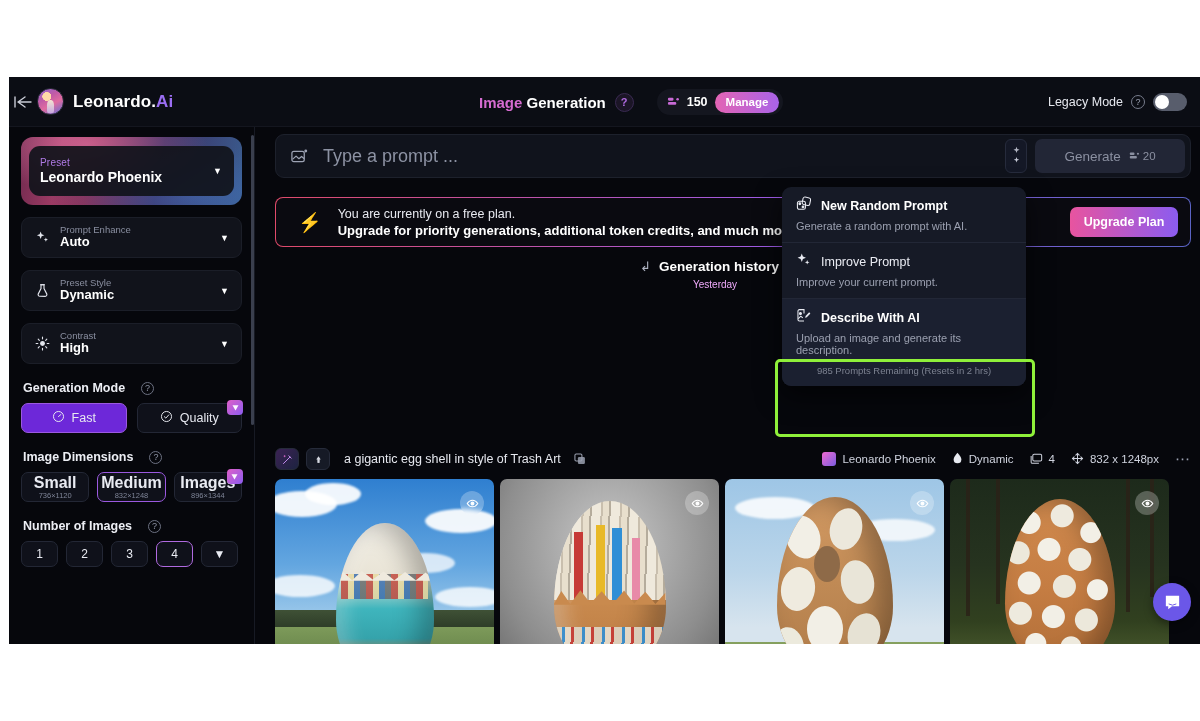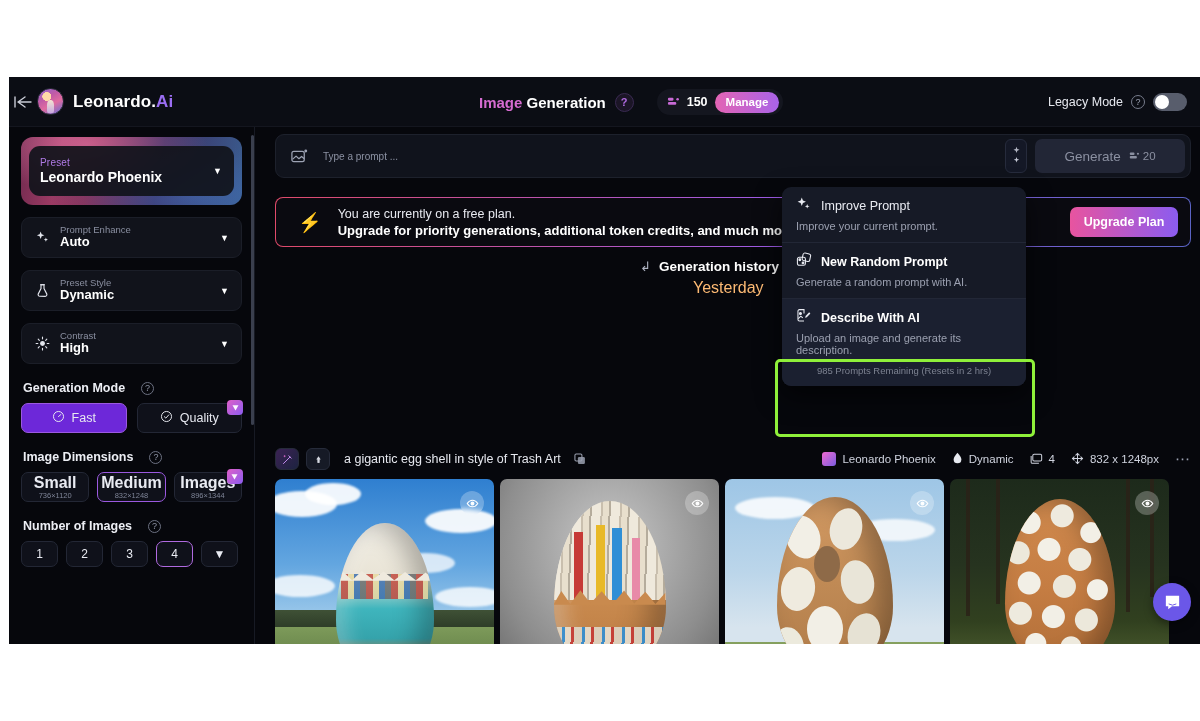--- a/index.html
+++ b/index.html
@@ -183,21 +183,21 @@
   .main { position: absolute; left: 246px; top: 50px; width: 954px; height: 517px; }
 
   .prompt-bar {
     position: absolute; left: 20px; top: 7px; width: 916px; height: 44px;
     background: #10131c; border: 1px solid #1d212c; border-radius: 9px;
     display: flex; align-items: center; padding-left: 14px;
   }
   .img-icon { color: #9da3b4; display: flex; }
   .prompt-input {
     flex: 1; background: transparent; border: none; outline: none;
-    color: #d9dce6; font-size: 10px; margin-left: 14px;
+    color: #d9dce6; font-size: 18px; margin-left: 14px;
     font-family: "Liberation Sans", sans-serif;
   }
   .prompt-input::placeholder { color: #8c92a3; }
   .magic-btn {
     width: 22px; height: 34px; border-radius: 6px; background: #141826;
     border: 1px solid #262b3c; margin-right: 8px;
     display:flex;align-items:center;justify-content:center; color:#c5c9d6; cursor:pointer;
     font-size: 11px;
   }
   .generate-btn {
@@ -229,21 +229,21 @@
   }
 
   .history-head {
     position: absolute; left: 385px; top: 132px;
     display: flex; align-items: center; gap: 8px;
   }
   .hist-arrow { color: #aeb3c2; font-size: 13px; }
   .hist-title { font-size: 13.5px; font-weight: 700; color: #ffffff; }
   .hist-day {
     position: absolute; left: 438px; top: 152px;
-    font-size: 16px; color: #fdba74;
+    font-size: 10px; color: #f0abfc;
   }
 
   .gen-meta { position: absolute; left: 20px; top: 320px; width: 916px; height: 24px; display:flex; align-items:center; }
   .meta-chip {
     width: 24px; height: 22px; border-radius: 6px; background: #161a26;
     border: 1px solid #262b3a; display:flex;align-items:center;justify-content:center;
     margin-right: 7px; cursor: pointer;
   }
   .meta-chip.wand { background: linear-gradient(135deg,#3b2254,#1d2340); }
   .meta-prompt { font-size: 12.5px; color: #e6e8ef; margin-left: 7px; }
@@ -690,43 +690,43 @@
         <path d="M6 11.5 q4 2.6 8 0" stroke="#6b57e8" stroke-width="1" fill="none"></path>
       </svg>
     </div>
   </div>
 
   <div class="menu">
 
     <div class="menu-item">
       <div class="mi-head">
         <span>
-          <svg width="16" height="16" viewBox="0 0 18 18" fill="#e9ebf2">
-            <path d="M6.5 1.8 L7.8 5.2 L11.2 6.5 L7.8 7.8 L6.5 11.2 L5.2 7.8 L1.8 6.5 L5.2 5.2 Z"></path>
-            <path d="M12.6 9 L13.3 10.9 L15.2 11.6 L13.3 12.3 L12.6 14.2 L11.9 12.3 L10 11.6 L11.9 10.9 Z"></path>
-          </svg>
-        </span>
-        <span class="mi-title semi">Improve Prompt</span>
-      </div>
-      <div class="mi-sub">Improve your current prompt.</div>
-    </div>
-
-    <div class="menu-item">
-      <div class="mi-head">
-        <span>
           <svg width="16" height="16" viewBox="0 0 18 18" fill="none" stroke="#e9ebf2" stroke-width="1.2">
             <rect x="1.6" y="6" width="9" height="9" rx="2"></rect>
             <circle cx="4.3" cy="8.7" r="1" fill="#e9ebf2"></circle>
               <circle cx="7.9" cy="12.3" r="1" fill="#e9ebf2"></circle>
             <rect x="7.4" y="1.6" width="8.6" height="8.6" rx="2" transform="rotate(12 11.7 5.9)"></rect>
           </svg>
         </span>
         <span class="mi-title">New Random Prompt</span>
       </div>
       <div class="mi-sub">Generate a random prompt with AI.</div>
+    </div>
+
+    <div class="menu-item">
+      <div class="mi-head">
+        <span>
+          <svg width="16" height="16" viewBox="0 0 18 18" fill="#e9ebf2">
+            <path d="M6.5 1.8 L7.8 5.2 L11.2 6.5 L7.8 7.8 L6.5 11.2 L5.2 7.8 L1.8 6.5 L5.2 5.2 Z"></path>
+            <path d="M12.6 9 L13.3 10.9 L15.2 11.6 L13.3 12.3 L12.6 14.2 L11.9 12.3 L10 11.6 L11.9 10.9 Z"></path>
+          </svg>
+        </span>
+        <span class="mi-title semi">Improve Prompt</span>
+      </div>
+      <div class="mi-sub">Improve your current prompt.</div>
     </div>
 
     <div class="menu-item highlighted">
       <div class="mi-head">
         <span>
           <svg width="16" height="16" viewBox="0 0 18 18" fill="none" stroke="#e9ebf2" stroke-width="1.2">
             <path d="M2.2 3.4 a1.6 1.6 0 0 1 1.6 -1.6 H9 v4.4 M2.2 3.4 V13 a1.6 1.6 0 0 0 1.6 1.6 H9"></path>
             <circle cx="5" cy="6.3" r="1.1" fill="#e9ebf2"></circle>
             <path d="M2.6 12 L5.4 9.2 L7.6 11.2"></path>
             <path d="M10.8 9 L14.8 4.8 L16.2 6.2 L12.2 10.4 L10.2 11 Z" fill="#e9ebf2" stroke="none"></path>

